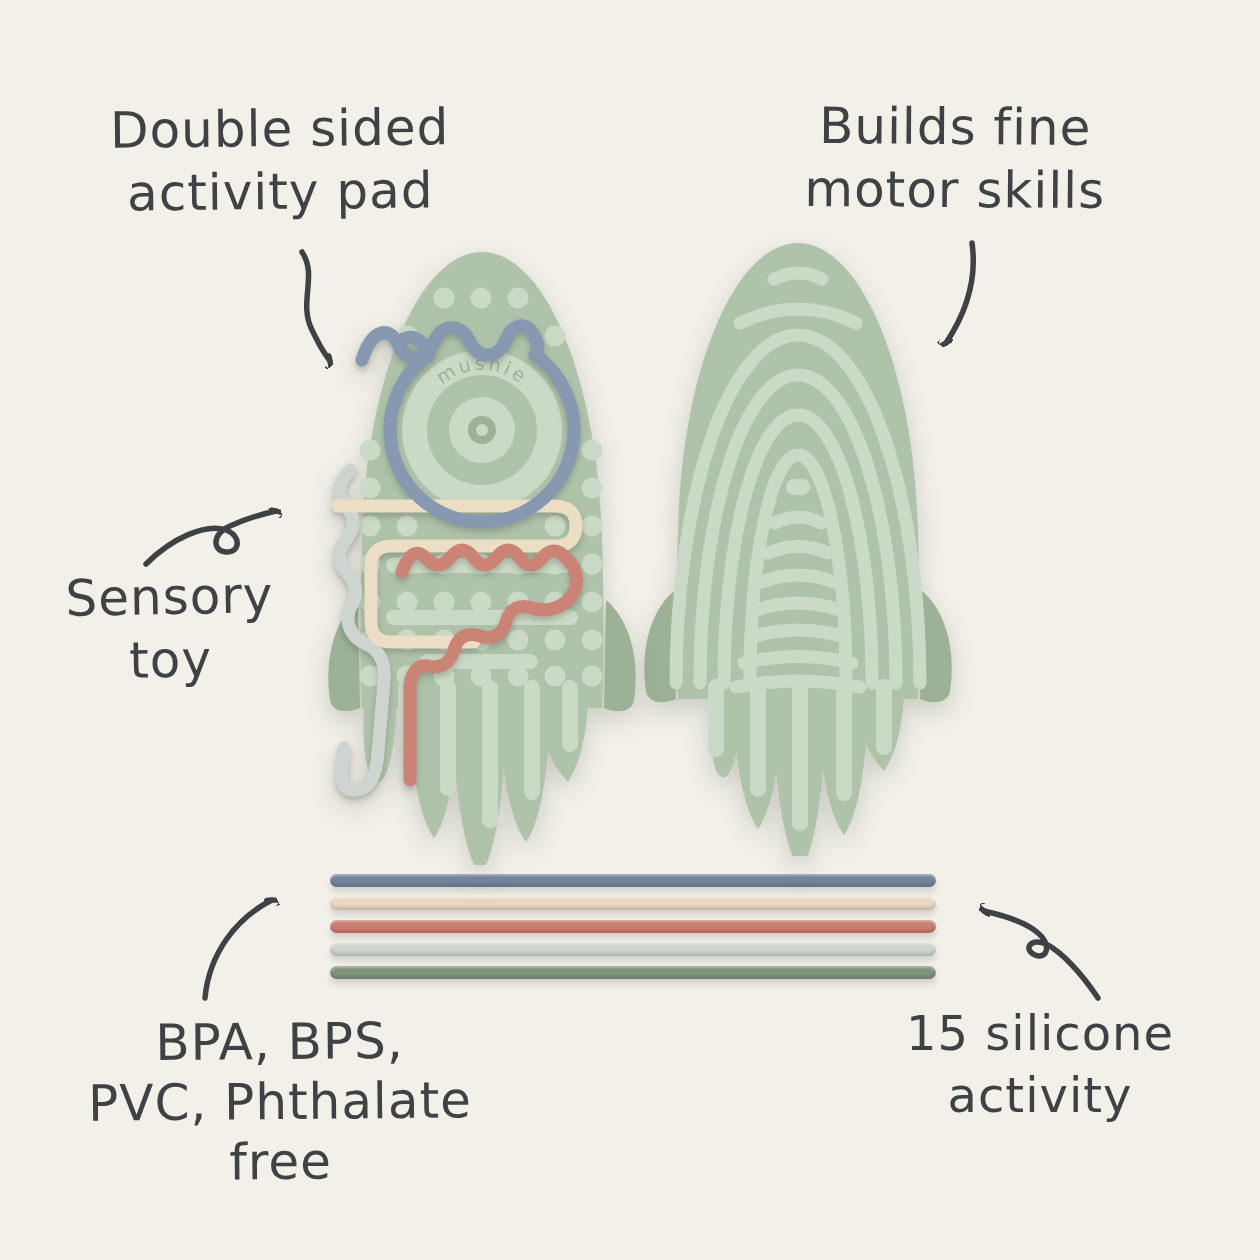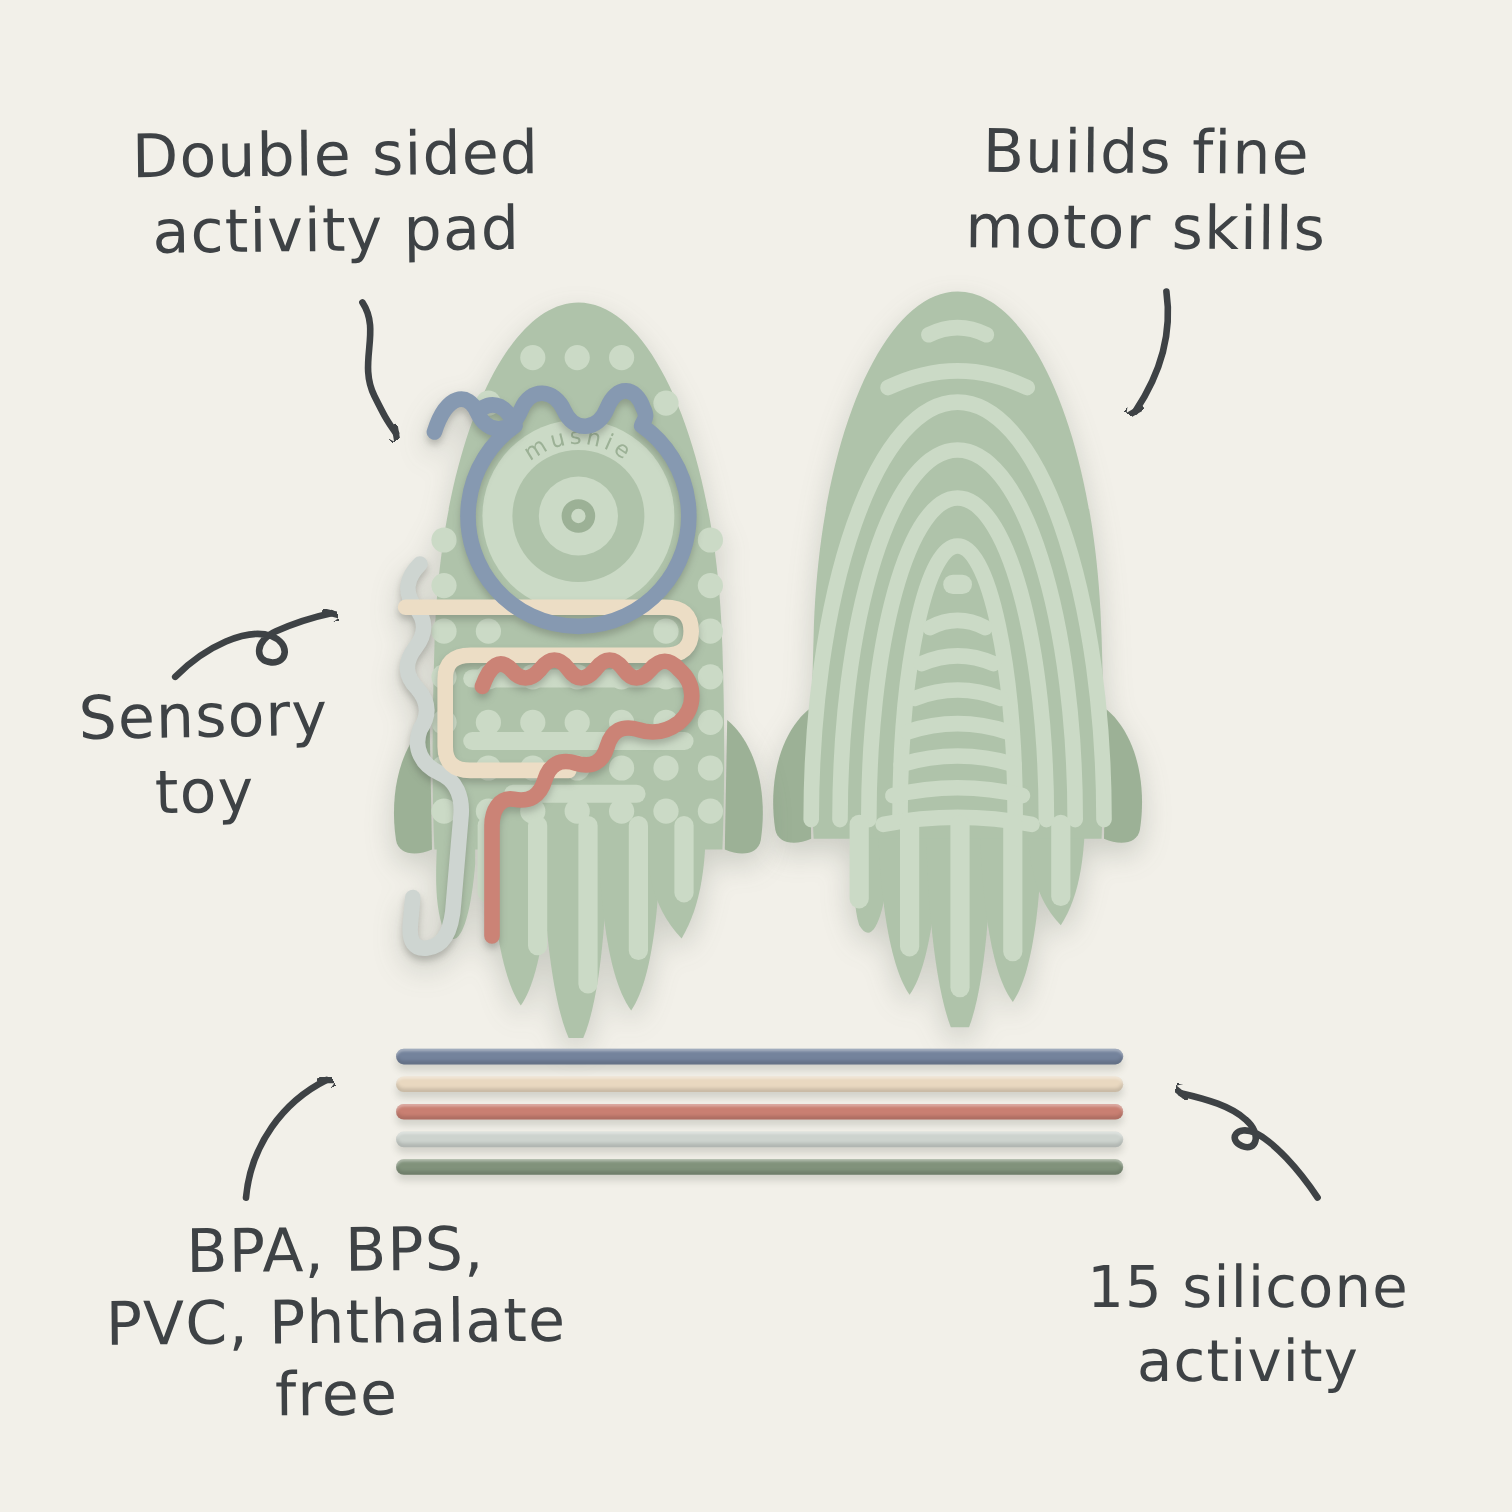--- a/index.html
+++ b/index.html
@@ -10,21 +10,21 @@
   }
   
   .ann{
     position:absolute;color:var(--ink,#3e4245);text-align:center;
     font-size:50px;line-height:63px;letter-spacing:1px;
   }
   #ann-double{left:70px;top:98px;width:420px;transform:rotate(-.6deg);}
   #ann-motor{left:745px;top:96px;width:420px;transform:rotate(.4deg);}
   #ann-sensory{left:20px;top:566px;width:300px;transform:rotate(-1deg);}
   #ann-bpa{left:60px;top:1012px;width:440px;line-height:60px;transform:rotate(-.5deg);}
-  #ann-strings{left:855px;top:1002px;width:370px;font-size:48px;line-height:62px;margin-top:40px;}
+  #ann-strings{left:855px;top:1002px;width:370px;font-size:48px;line-height:62px;}
   
   #arrows{position:absolute;left:0;top:0;}
   #arrows path.a{fill:none;stroke:var(--ink,#3e4245);stroke-width:5.5;stroke-linecap:round;}
   
   .pad{position:absolute;filter:drop-shadow(0 10px 12px rgba(70,80,68,.22));}
   #pad-right{left:638px;top:231px;}
   #pad-left{left:322px;top:240px;}
   .pad-base{fill:var(--pad-green,#afc3aa);}
   .pad-dark{fill:var(--pad-green-dark,#9cb196);}
   .ridge{fill:var(--pad-ridge,#cbdac6);}

